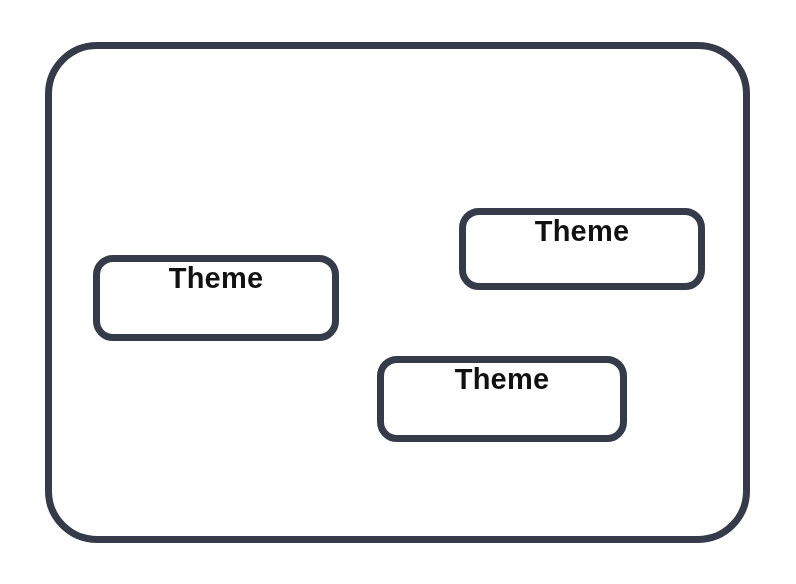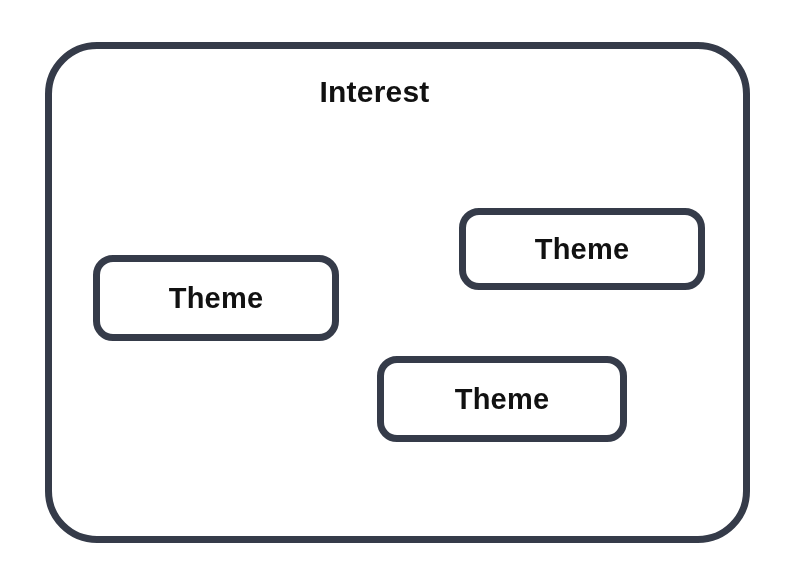--- a/index.html
+++ b/index.html
@@ -38,39 +38,38 @@
     color: #111111;
     letter-spacing: 0.2px;
   }
   .node {
     position: absolute;
     border: 7px solid #353b49;
     border-radius: 20px;
     background: #ffffff;
     box-sizing: border-box;
     display: flex;
-    align-items: center;
+    align-items: flex-start;
     justify-content: center;
   }
   .node-label {
     font-size: 29px;
     font-weight: bold;
     color: #111111;
     letter-spacing: 0.2px;
   }
   .node-1 { left: 41px;  top: 206px; width: 246px; height: 86px; }
   .node-2 { left: 407px; top: 159px; width: 246px; height: 82px; }
   .node-3 { left: 325px; top: 307px; width: 250px; height: 86px; }
 </style>
 </head>
 <body>
 
 <div class="canvas">
   <div class="group-box">
-    <div class="group-title">Interest</div>
 
     <div class="node node-1">
       <span class="node-label">Theme</span>
     </div>
 
     <div class="node node-2">
       <span class="node-label">Theme</span>
     </div>
 
     <div class="node node-3">

